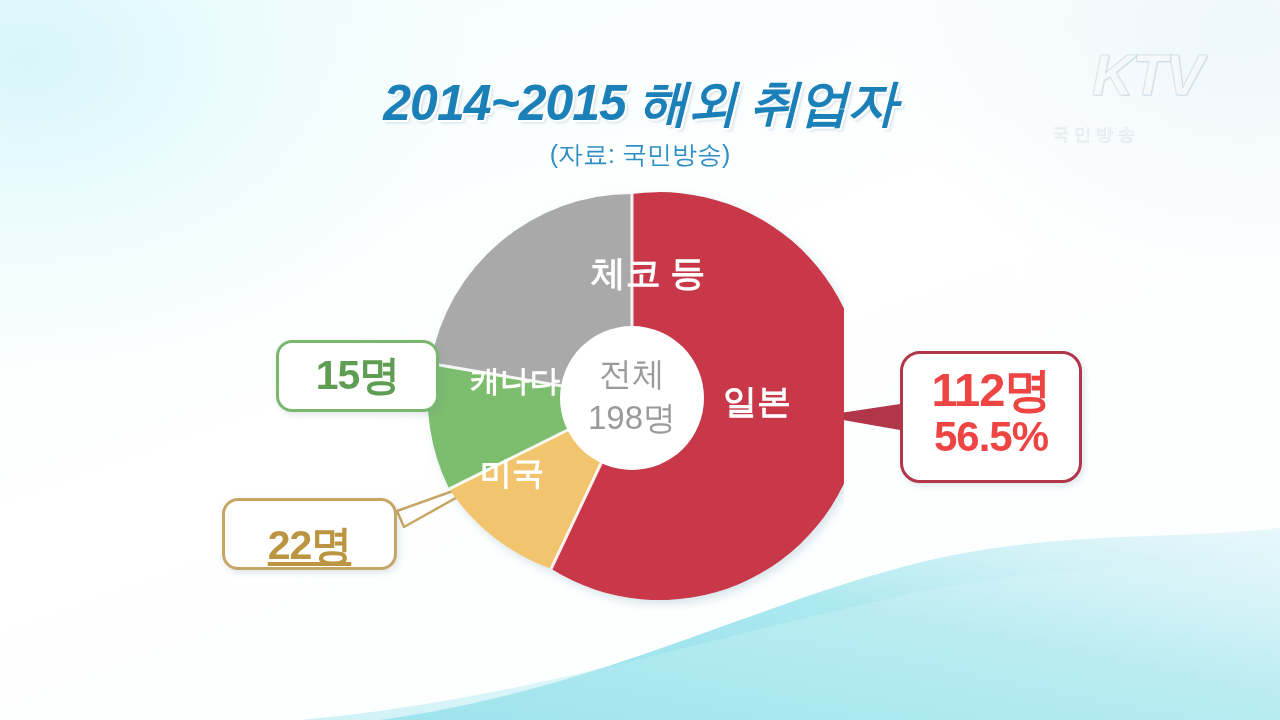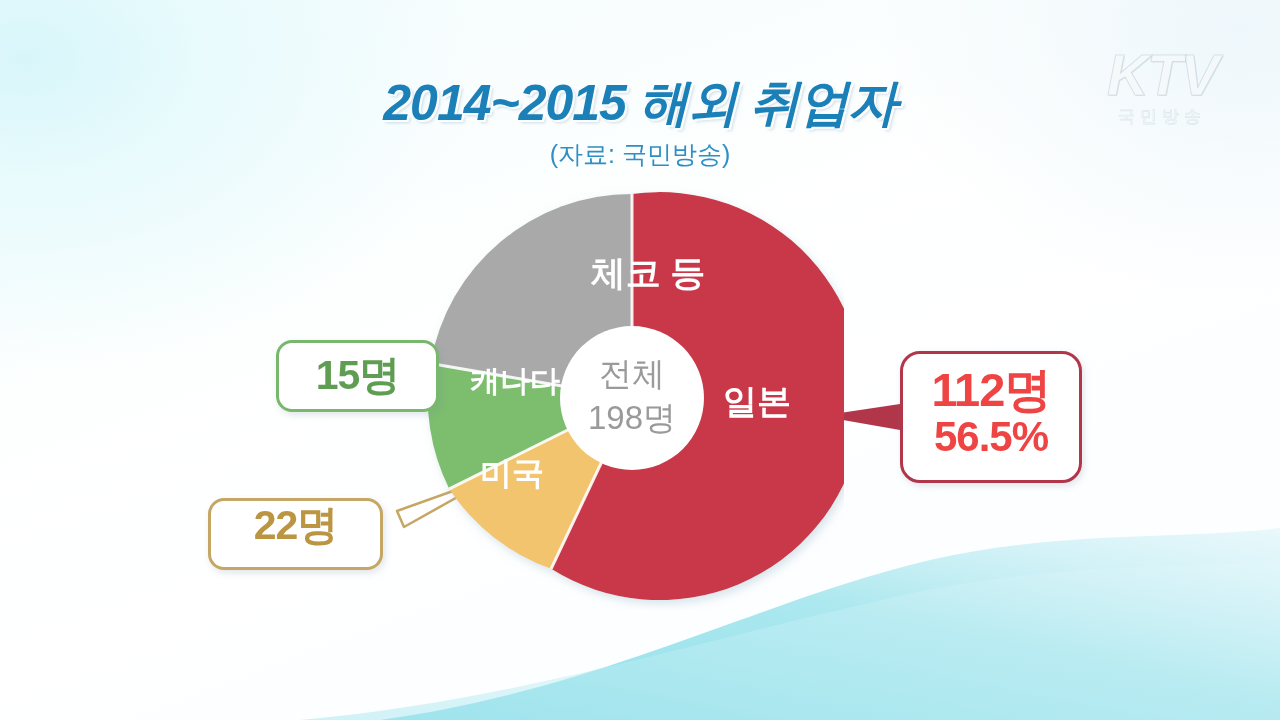--- a/index.html
+++ b/index.html
@@ -29,21 +29,21 @@
   .wave {
     position: absolute;
     left: 0; top: 0;
     width: 1280px; height: 720px;
     pointer-events: none;
   }
 
   
   #ktv-logo {
     position: absolute;
-    right: 23px;
+    right: 38px;
     top: 46px;
     width: 190px;
     height: 80px;
     opacity: .62;
     pointer-events: none;
   }
   #ktv-logo .ktv-letters {
     font-size: 58px;
     font-weight: bold;
     font-style: italic;
@@ -52,23 +52,22 @@
     text-align: center;
     line-height: 1;
     text-shadow:
       0 0 1px rgba(120,150,165,0.55),
       1px 1px 0 rgba(150,175,190,0.35);
     -webkit-text-stroke: 1px rgba(150,180,195,0.45);
   }
   #ktv-logo .ktv-sub {
     font-size: 17px;
     letter-spacing: 5px;
-    text-align: center;
     color: rgba(255,255,255,0.9);
-    margin-top: 1px;
+    margin-top: 19px;
     -webkit-text-stroke: .7px rgba(150,180,195,0.45);
   }
 
   
   #title-block {
     position: absolute;
     left: 0; right: 0;
     top: 78px;
     text-align: center;
   }
@@ -153,29 +152,30 @@
     height: 72px;
     border: 3px solid #79b76c;
     padding-top: 12px;
     color: #5f9e52;
     font-size: 41px;
     letter-spacing: -1px;
     margin-left: 48px;
   }
 
   #callout-usa {
-    left: 208px;
+    left: 222px;
     top: 498px;
     width: 175px;
     height: 72px;
     border: 3px solid #c6a664;
-    padding-top: 4px;
+    padding-top: 24px;
     color: #bb9542;
     font-size: 41px;
     letter-spacing: -1px;
+    text-decoration: underline;
   }
 
   .leader {
     position: absolute;
     left: 0; top: 0;
     width: 1280px; height: 720px;
     pointer-events: none;
   }
 </style>
 </head>

